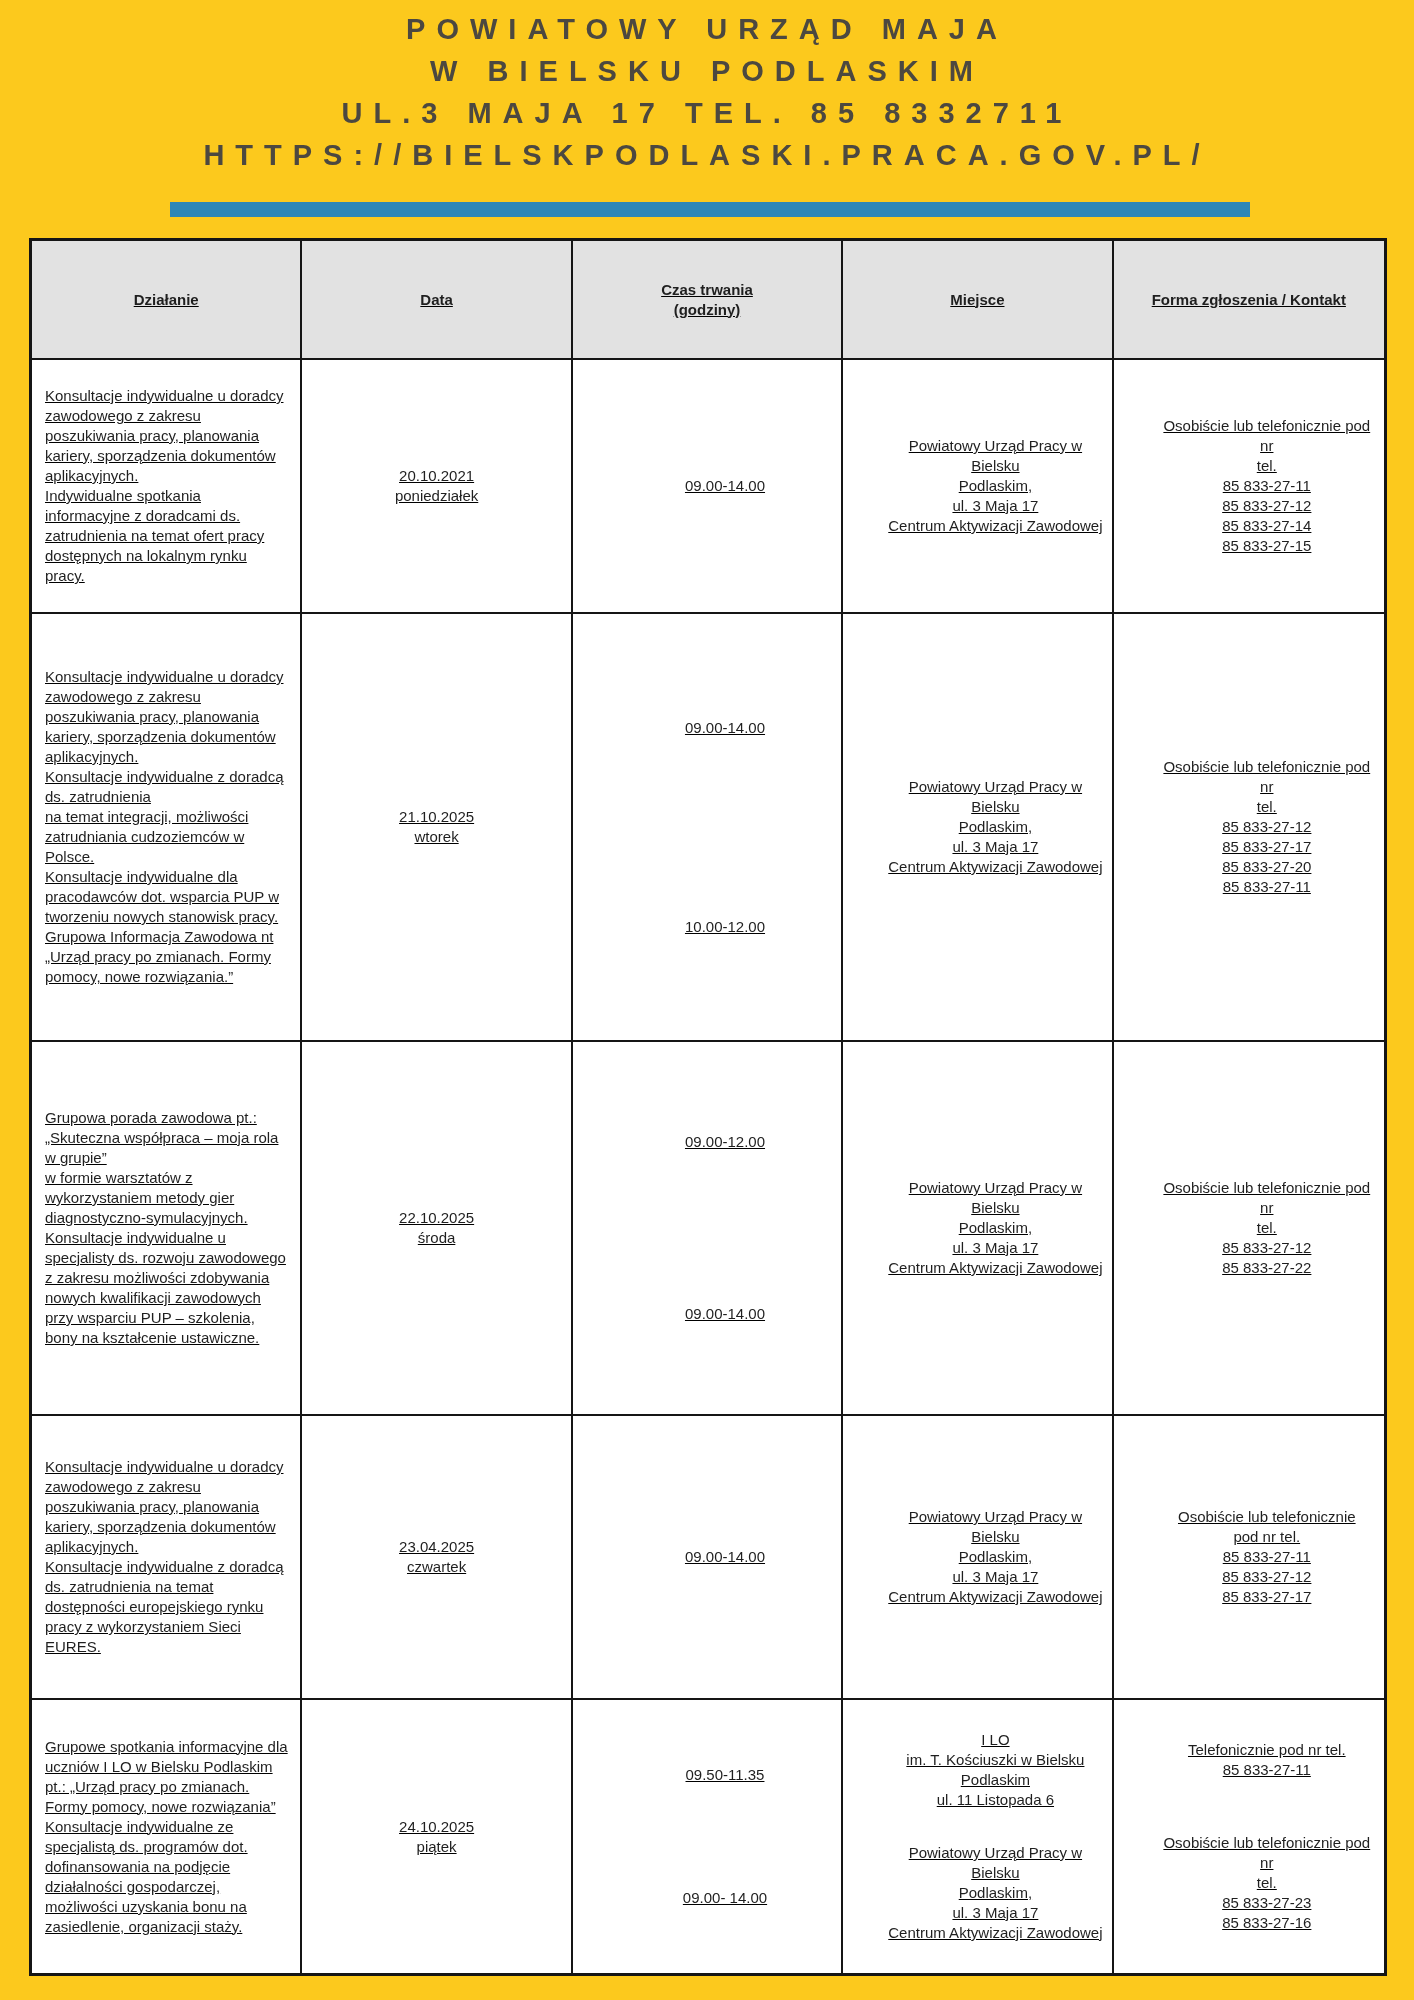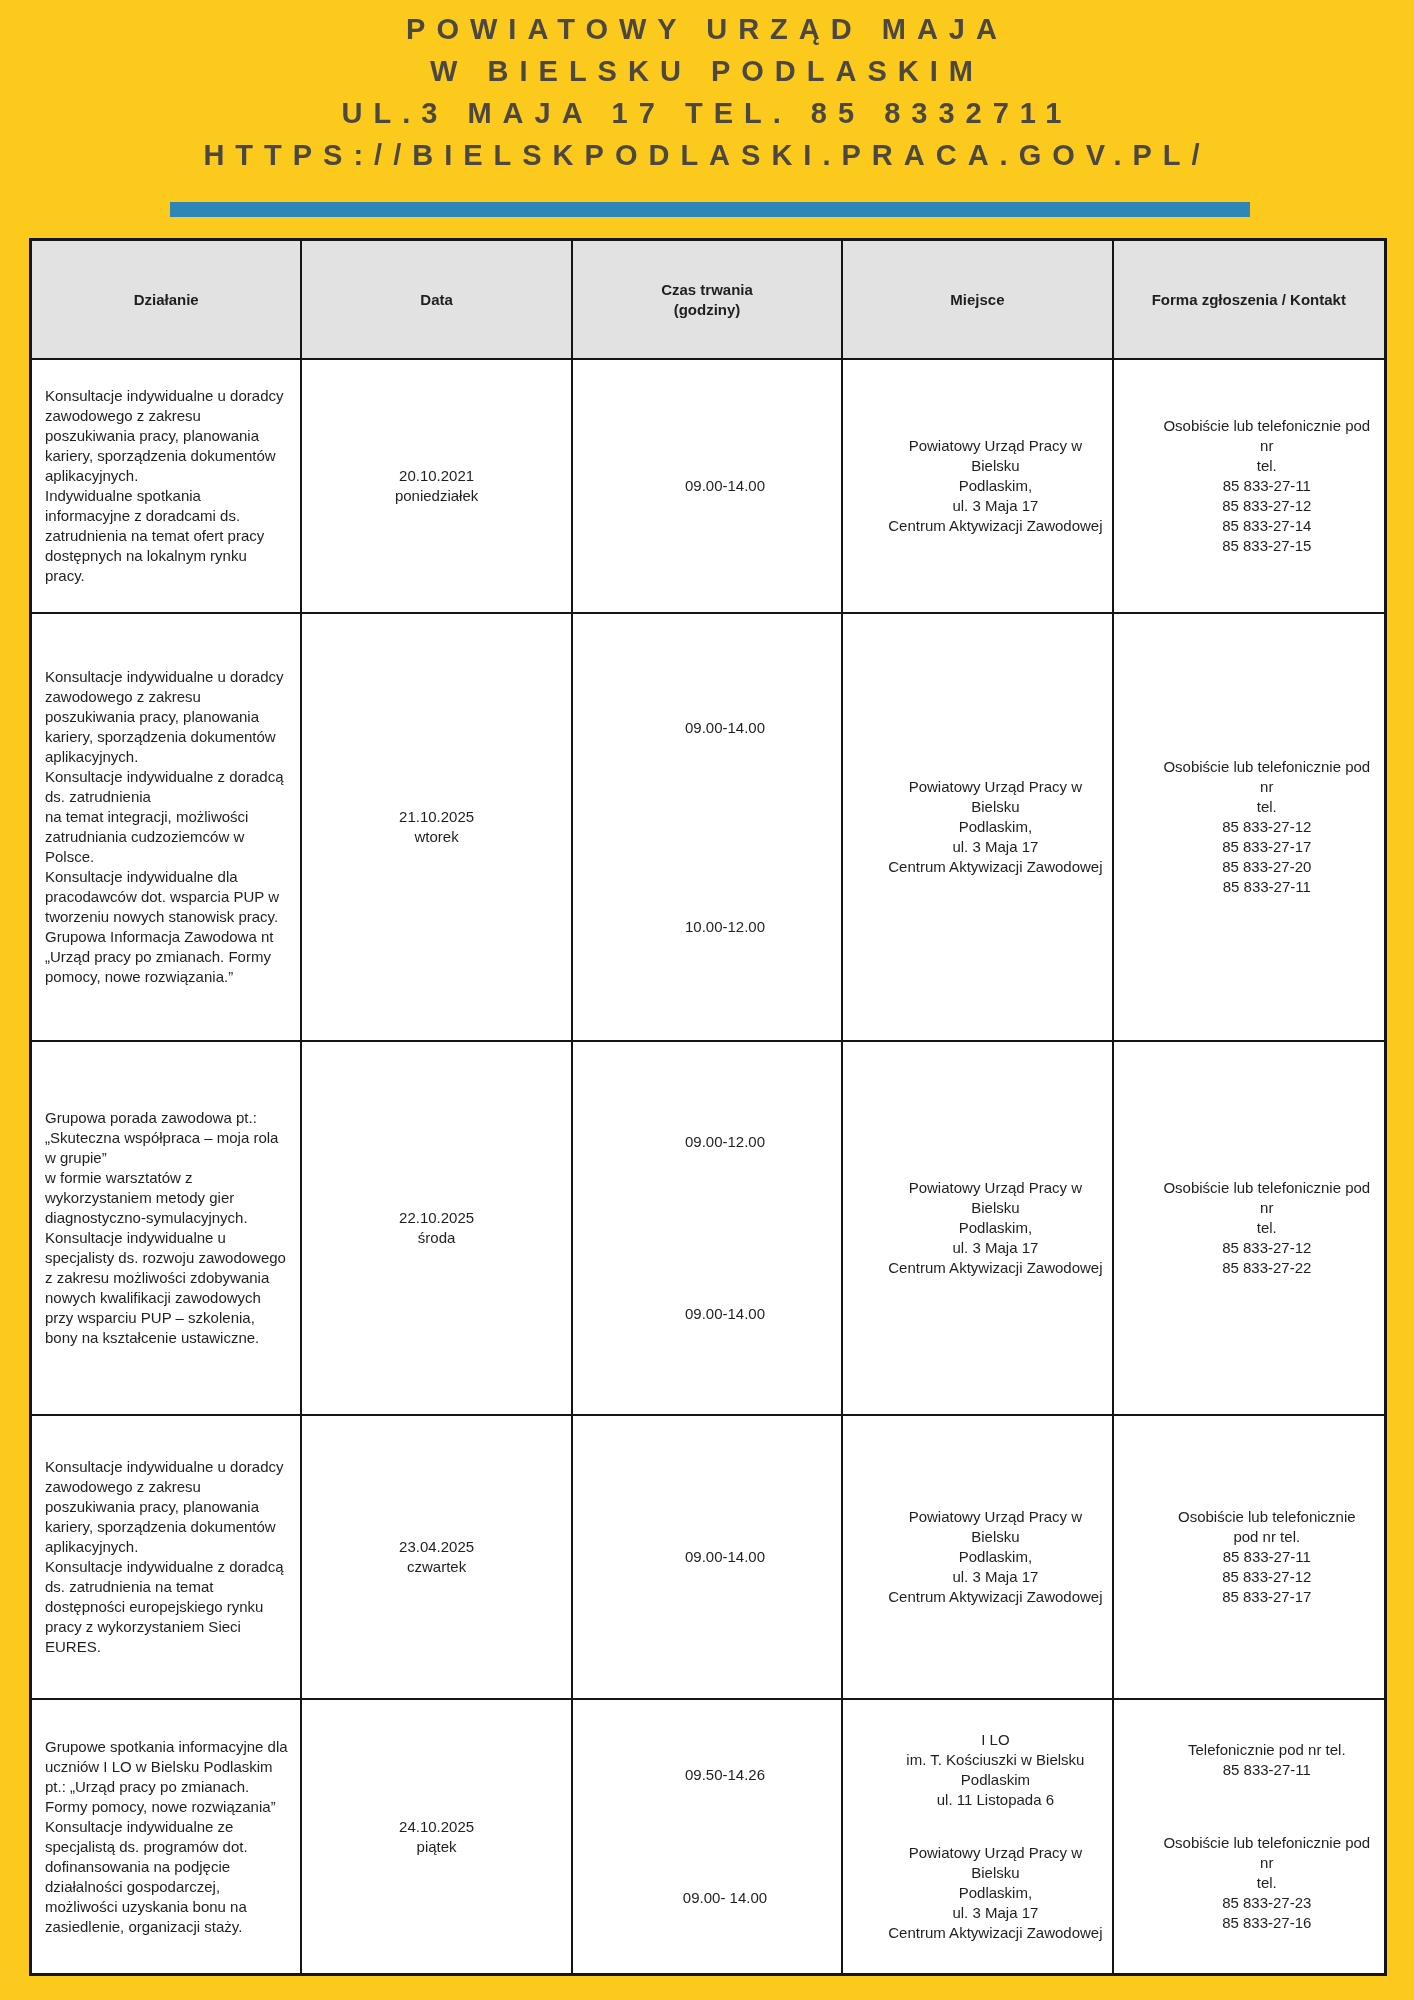--- a/index.html
+++ b/index.html
@@ -39,20 +39,21 @@
   .tbl{
     position:absolute;
     left:29px; top:238px;
     width:1358px; height:1738px;
     display:grid;
     grid-template-columns:repeat(5,1fr);
     grid-template-rows:119px 254px 428px 374px 284px 273px;
     border:3px solid #151515;
     background:#FFFFFF;
     box-sizing:border-box;
+    text-decoration:underline;
   }
   .cell{
     box-sizing:border-box;
     border-right:2px solid #151515;
     border-bottom:2px solid #151515;
     overflow:hidden;
     color:#1F1F1F;
     font-size:15px;
     line-height:20px;
   }
@@ -236,21 +237,21 @@
 85 833-27-17</div>
     </div>
       </div>
 
     <div class="cell action-cell row-last">Grupowe spotkania informacyjne dla uczniów I LO w Bielsku Podlaskim pt.: „Urząd pracy po zmianach. Formy pomocy, nowe rozwiązania”
 Konsultacje indywidualne ze specjalistą ds. programów dot. dofinansowania na podjęcie działalności gospodarczej, możliwości uzyskania bonu na zasiedlenie, organizacji staży.</div>
     <div class="cell center-cell row-last">24.10.2025
 piątek</div>
     <div class="cell row-last">
         <div class="stack-cell">
-      <div class="blk">09.50-14.26</div>
+      <div class="blk">09.50-11.35</div>
       <div class="blk">09.00- 14.00</div>
     </div>
       </div>
     <div class="cell row-last">
         <div class="stack-cell">
       <div class="blk">I LO
 im. T. Kościuszki w Bielsku
 Podlaskim
 ul. 11 Listopada 6</div>
       <div class="blk">Powiatowy Urząd Pracy w Bielsku

